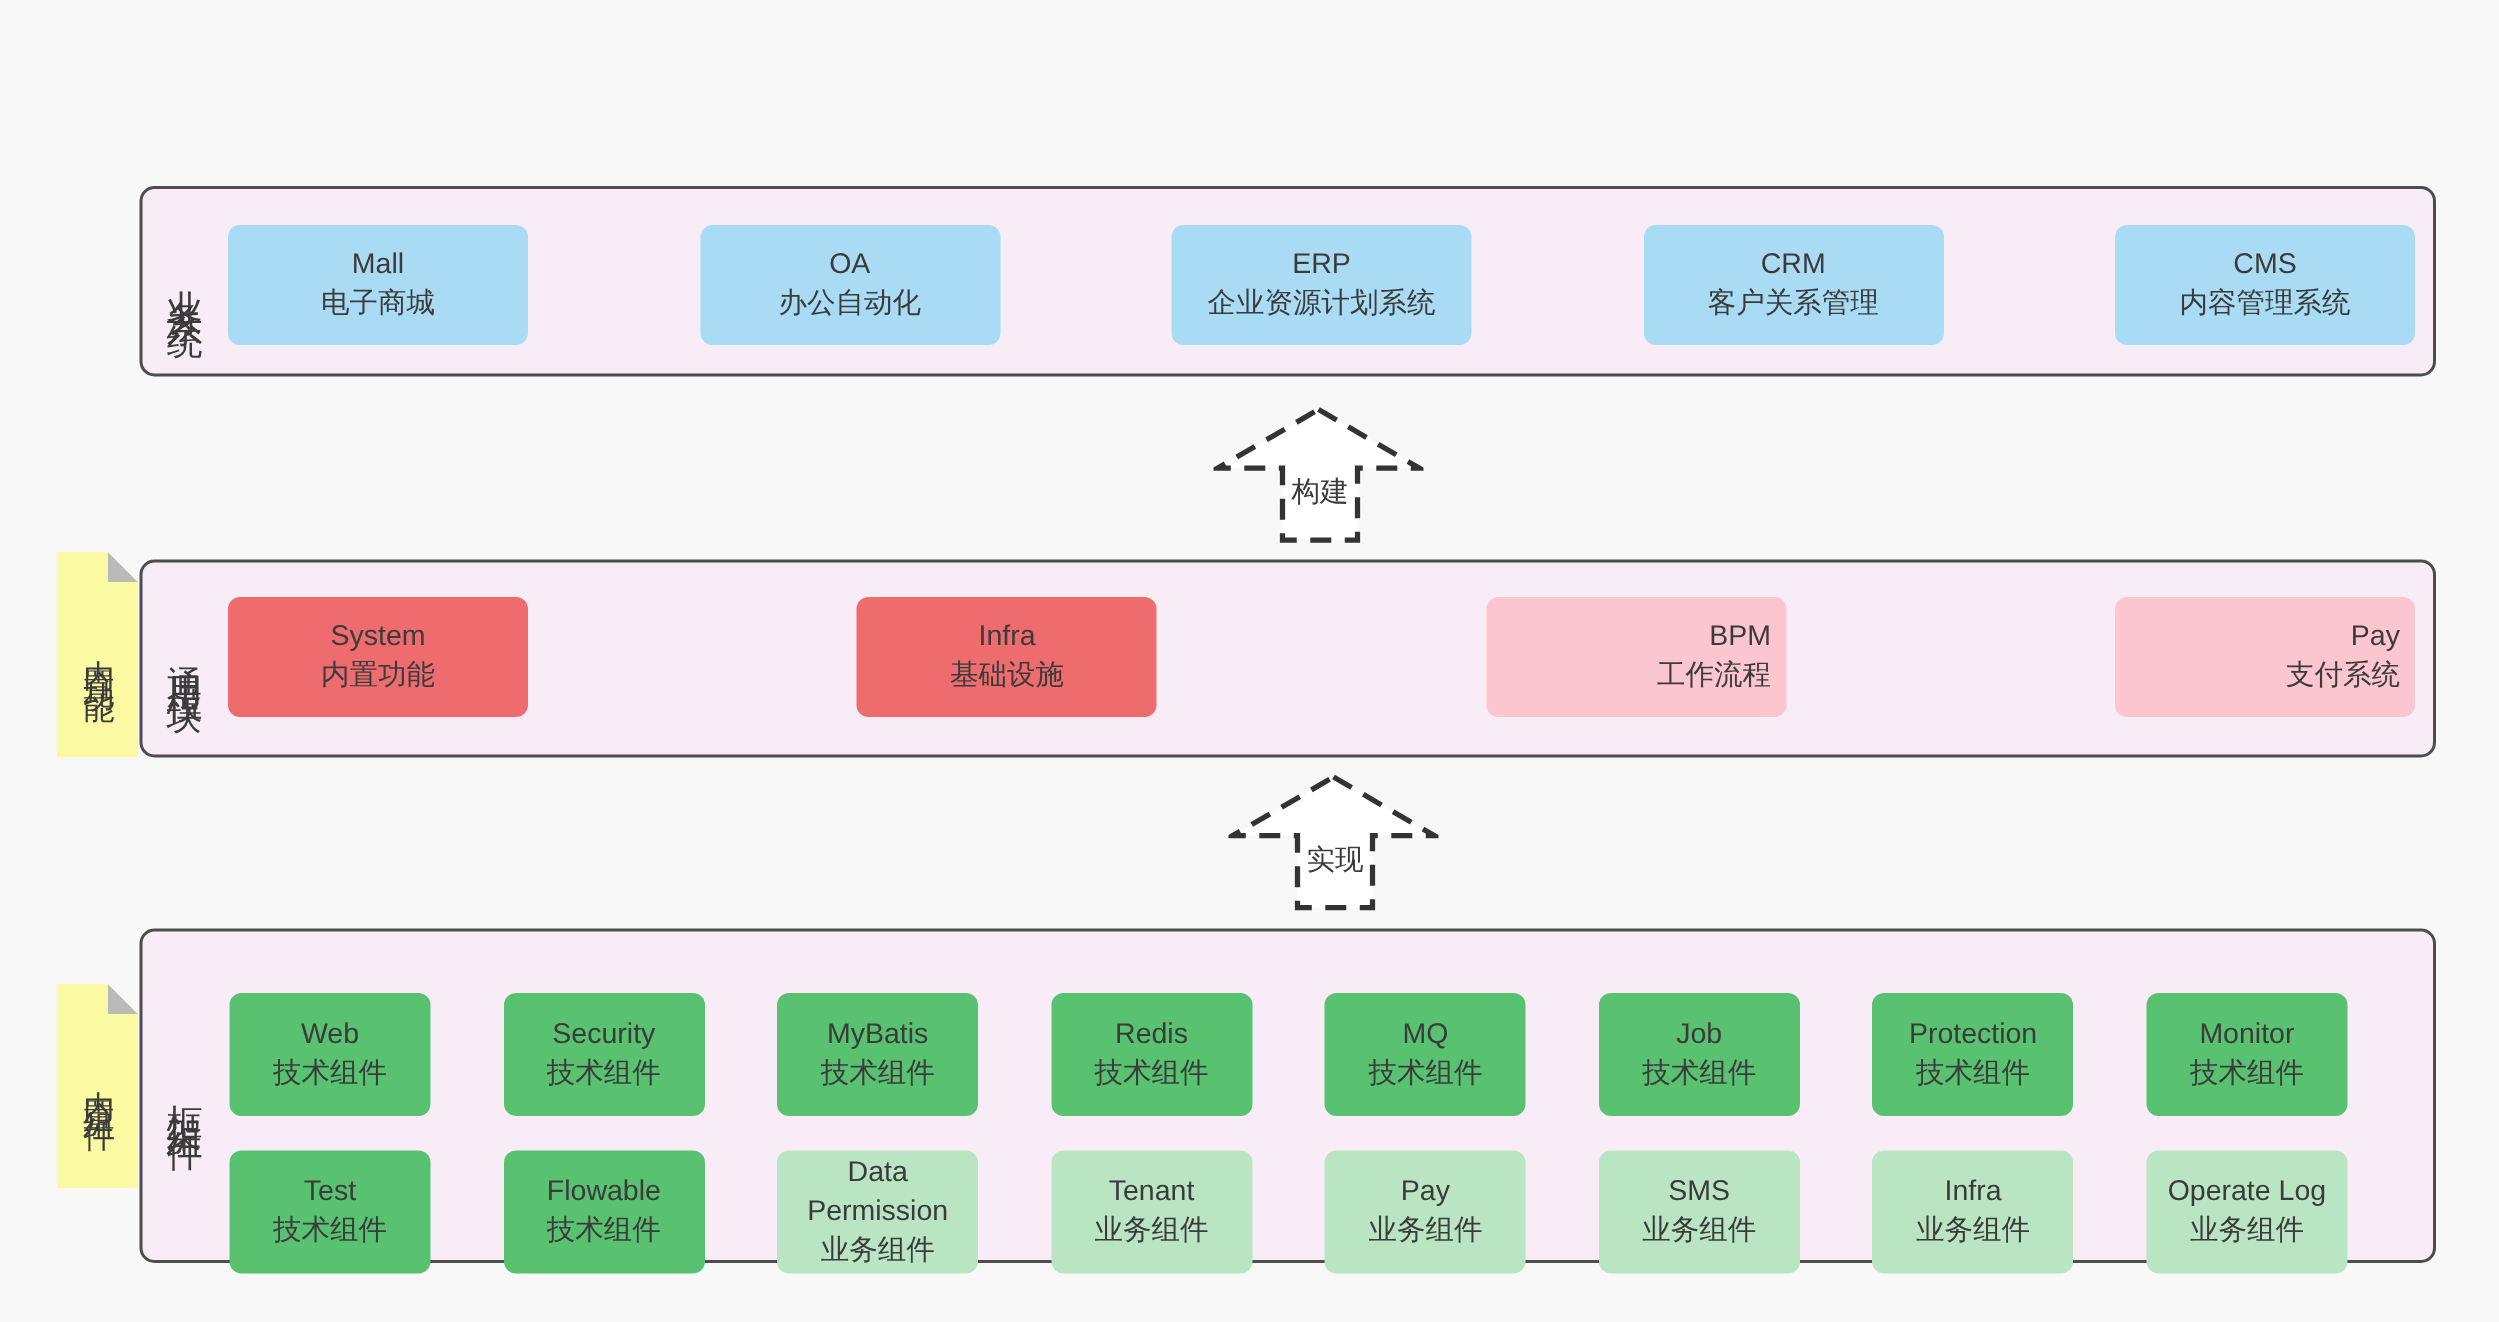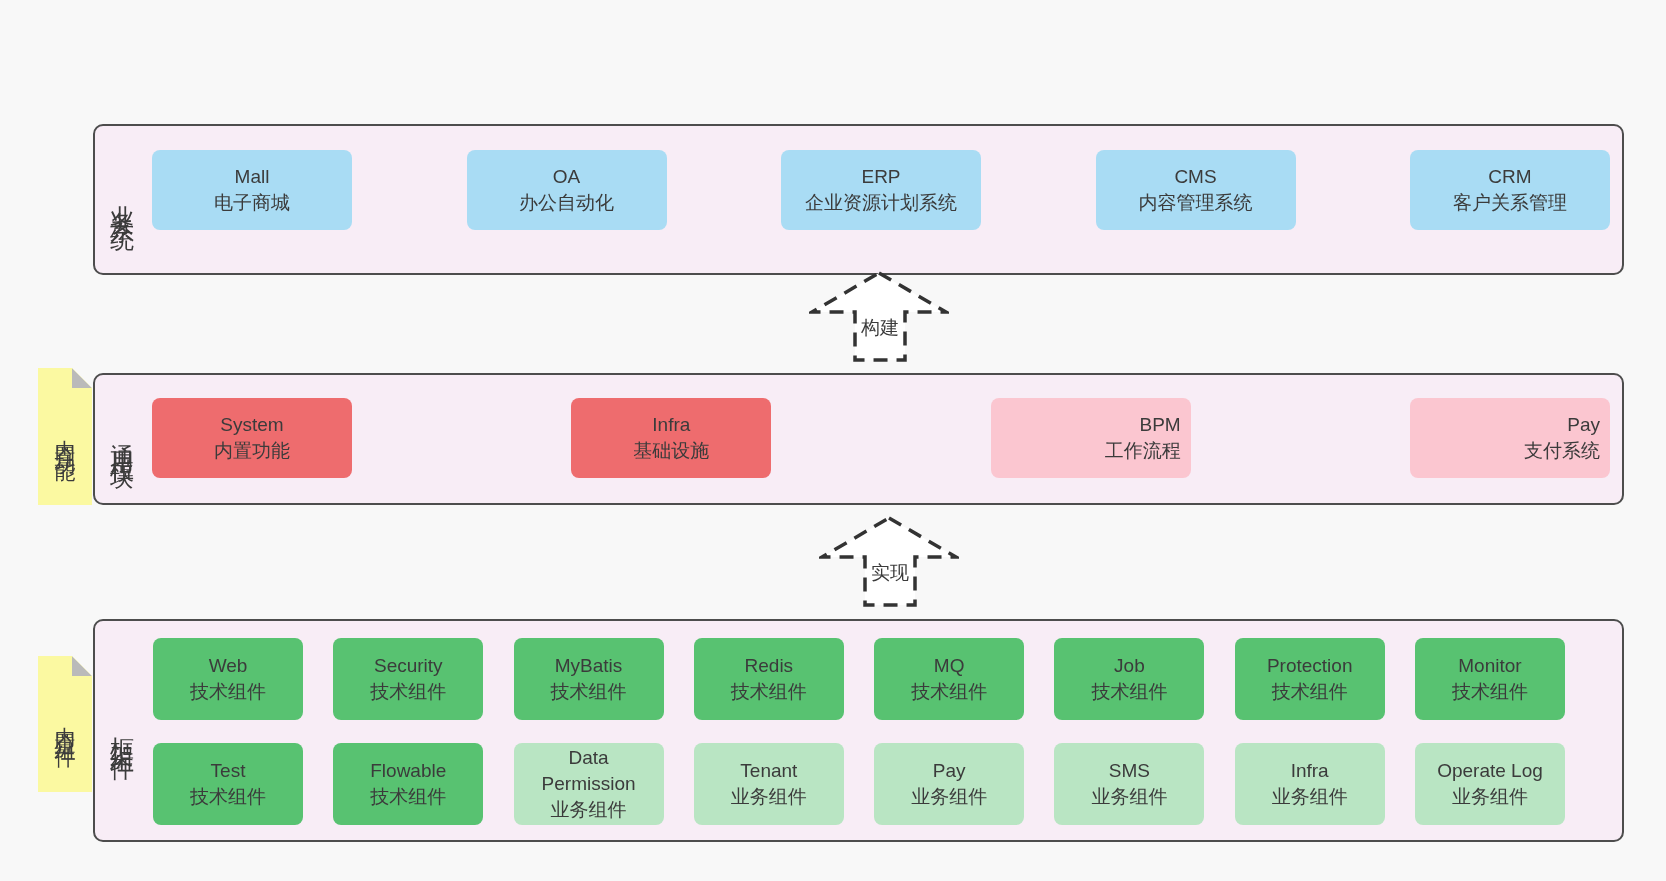--- a/index.html
+++ b/index.html
@@ -18,21 +18,21 @@
   }
   .canvas{position:absolute; inset:0;}
 
   
   .layer{
     position:absolute; left:93px; width:1531px;
     background:var(--panel-bg);
     border:2px solid var(--panel-border);
     border-radius:10px;
   }
-  #layer1{top:124px; height:151px;}
+  #layer1{top:124px; height:127px;}
   #layer2{top:373px; height:132px;}
   #layer3{top:619px; height:223px;}
 
   .layer-label{
     position:absolute; left:11px; top:50%; transform:translateY(-50%);
     writing-mode:vertical-rl; text-orientation:upright;
     font-size:24px; letter-spacing:7px; color:var(--text);
     white-space:nowrap;
   }
 
@@ -44,21 +44,21 @@
   #layer3 .boxes.row-a{left:58px; right:57px; top:17px;}
   #layer3 .boxes.row-b{left:58px; right:57px; top:122px;}
 
   .box{
     border-radius:8px;
     display:flex; flex-direction:column; align-items:center; justify-content:center;
     text-align:center; font-size:19px; line-height:26px; color:var(--text);
     padding:0 10px;
   }
   #layer1 .box, #layer2 .box{width:200px; height:80px;}
-  #layer3 .box{width:150px; height:82px;}
+  #layer3 .box{width:134px; height:82px;margin-top:24px;}
   .box.blue{background:var(--blue);}
   .box.red{background:var(--red);}
   .box.pink{background:var(--pink);align-items:flex-end;}
   .box.green-dark{background:var(--green-dark);}
   .box.green-light{background:var(--green-light);}
 
   
   .note{
     position:absolute; width:54px; background:var(--yellow);
     clip-path:polygon(0 0, calc(100% - 20px) 0, 100% 20px, 100% 100%, 0 100%);
@@ -112,26 +112,26 @@
         </div>
         <div class="box blue">
           <div class="en">OA</div>
           <div class="zh">办公自动化</div>
         </div>
         <div class="box blue">
           <div class="en">ERP</div>
           <div class="zh">企业资源计划系统</div>
         </div>
         <div class="box blue">
+          <div class="en">CRM</div>
+          <div class="zh">客户关系管理</div>
+        </div>
+        <div class="box blue">
           <div class="en">CMS</div>
           <div class="zh">内容管理系统</div>
-        </div>
-        <div class="box blue">
-          <div class="en">CRM</div>
-          <div class="zh">客户关系管理</div>
         </div>
       </div>
   </section>
 
   <svg class="arrow" id="arrow1" width="140" height="94" viewBox="0 0 140 94">
     <path d="M70 3 L137 42 L96 42 L96 90 L46 90 L46 42 L3 42 Z"></path>
     <text x="71" y="64" text-anchor="middle">构建</text>
   </svg>
 
   <section class="layer" id="layer2">

